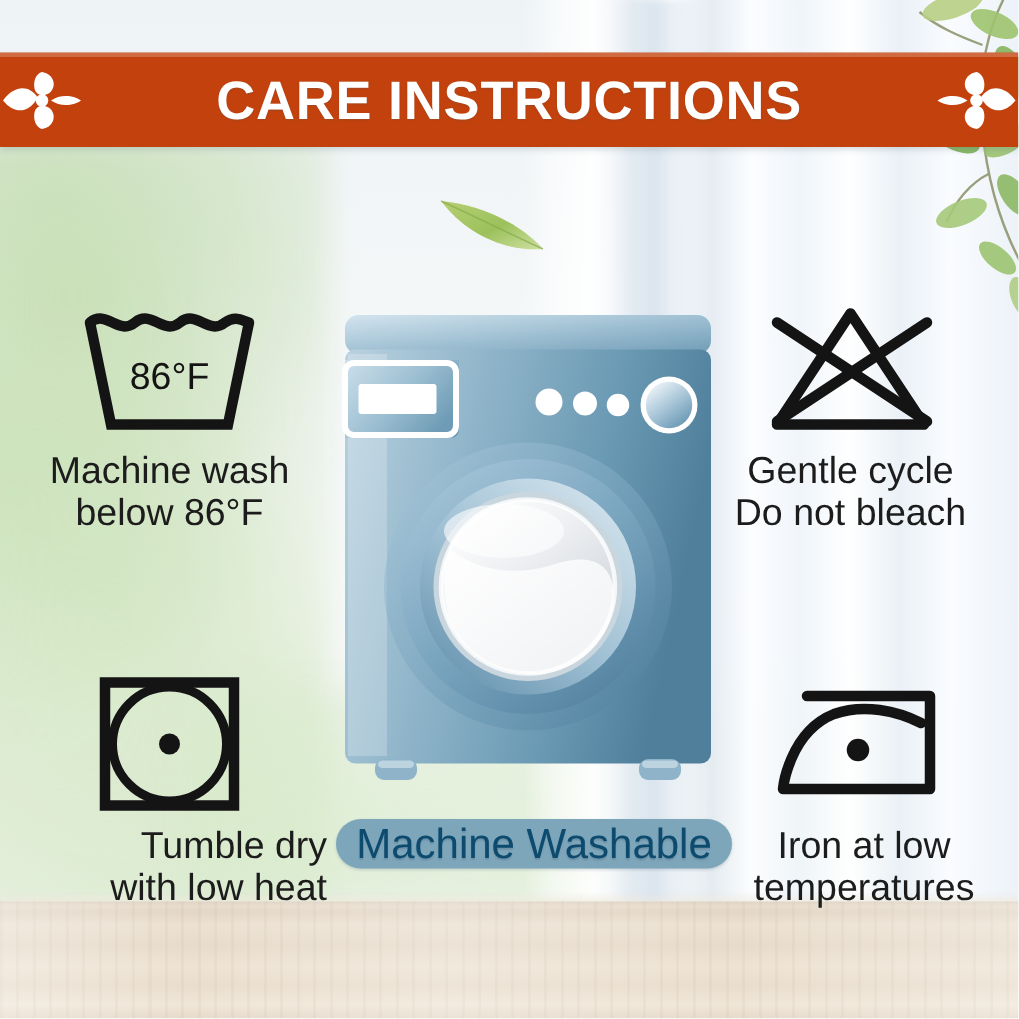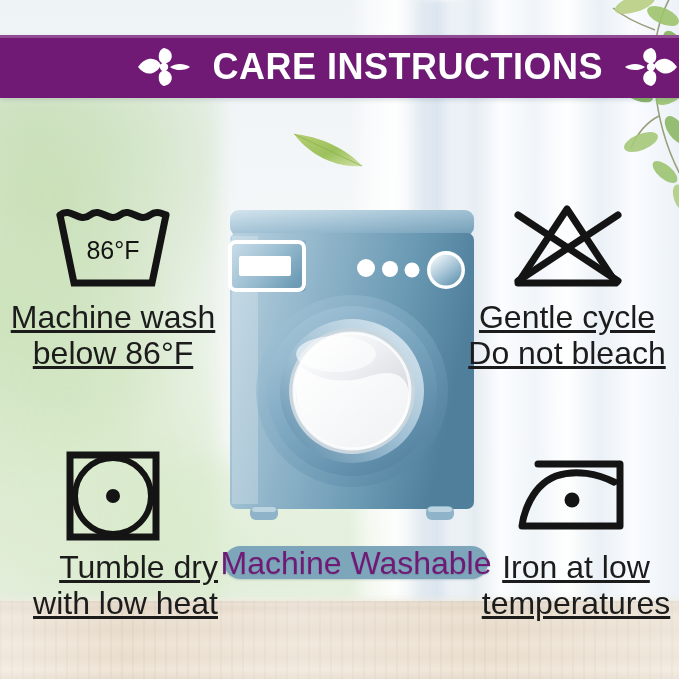--- a/index.html
+++ b/index.html
@@ -79,42 +79,41 @@
     background:linear-gradient(to bottom, rgba(246,243,236,.0) 0%, rgba(239,233,221,.85) 60%, rgba(226,216,200,.9) 100%);
     filter:blur(1.5px);
   }
 
   
   .foliage{position:absolute;right:-6px;top:-10px;width:130px;height:230px;}
 
   
   .banner{
     position:absolute;left:0;top:35px;width:679px;height:63px;
-    background:#701a75;
+    background:#c2410c;
     box-shadow:0 2px 4px rgba(60,90,105,.18);
-    display:flex;align-items:center;justify-content:flex-end;gap:18px;
+    display:flex;align-items:center;justify-content:space-between;gap:18px;
   }
   .banner:before{
     content:"";position:absolute;left:0;top:0;width:100%;height:3px;
     background:rgba(255,255,255,.22);
   }
   .banner-title{
     color:#ffffff;font-size:36px;font-weight:bold;letter-spacing:.5px;
     white-space:nowrap;line-height:1;
     text-shadow:0 1px 1px rgba(60,95,115,.25);
   }
   .orn{width:58px;height:44px;flex:0 0 auto;}
 
   
   .care{position:absolute;width:210px;text-align:center;}
   .care .sym{height:92px;display:flex;align-items:center;justify-content:center;text-decoration:underline;}
   .care .cap{
-    margin-top:8px;color:#1c1c1c;font-size:32px;line-height:1.12;
+    margin-top:8px;color:#1c1c1c;font-size:25px;line-height:1.12;
     white-space:pre-line;
-    text-decoration:underline;
   }
   #care-wash   {left:8px;  top:200px;}
   #care-bleach {left:462px;top:200px;}
   #care-dry    {left:8px;  top:450px;text-align:right;}
   #care-iron   {left:471px;top:450px;}
 
   .tub-temp{
     font-size:25px;font-weight:500;fill:#141414;
     font-family:"Liberation Sans", sans-serif;
   }
@@ -123,21 +122,21 @@
   .washer{position:absolute;left:228px;top:206px;width:248px;height:330px;}
 
   
   .pill{
     position:absolute;left:224px;top:546px;width:264px;height:33px;
     background:#7ea6bb;border-radius:17px;
     display:flex;align-items:center;justify-content:center;
     box-shadow:0 1px 2px rgba(80,110,125,.25);
   }
   .pill span{
-    color:#701a75;font-size:32px;line-height:1;white-space:nowrap;
+    color:#0c4a6e;font-size:28px;line-height:1;white-space:nowrap;
     text-shadow:0 1px 1px rgba(70,100,118,.3);
     text-align:right;
   }
 
   
   .leaf-float{position:absolute;left:288px;top:122px;width:84px;height:56px;}
 </style>
 </head>
 <body>
 

